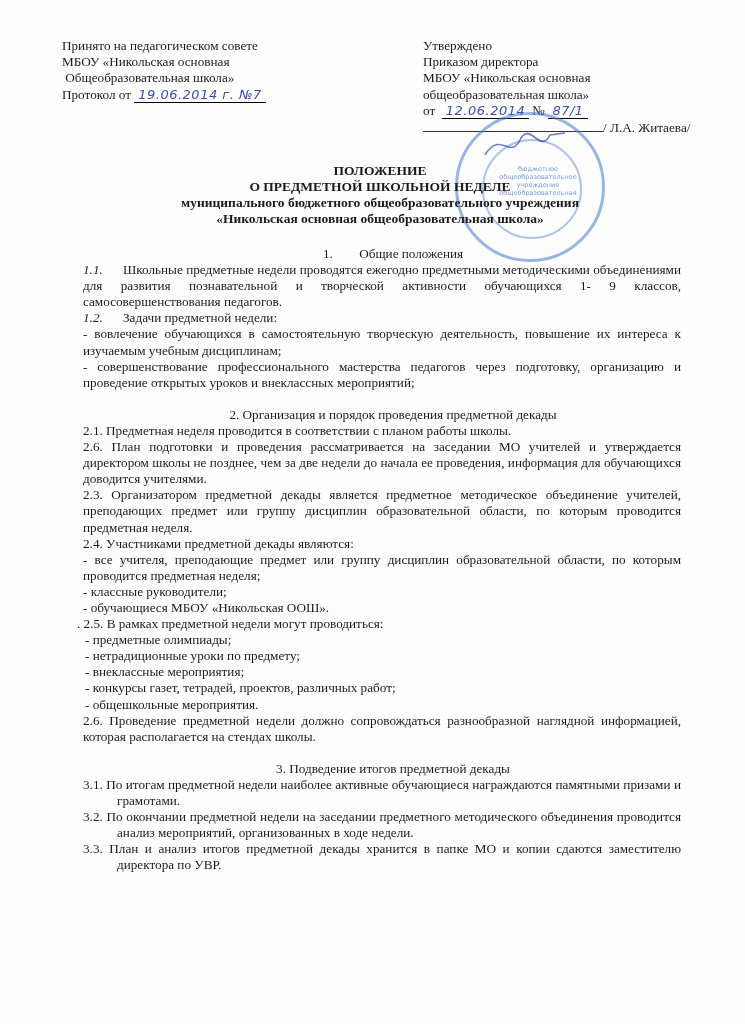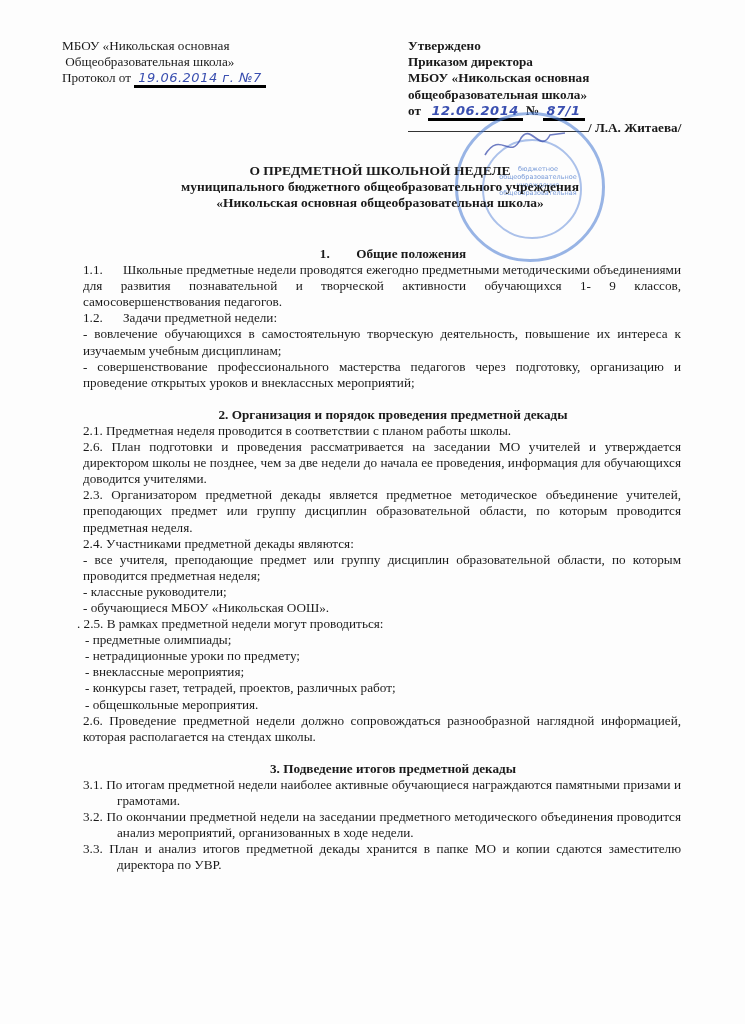--- a/index.html
+++ b/index.html
@@ -4,37 +4,37 @@
   <style>
     html, body { margin: 0; padding: 0; background: #ffffff; }
     body {
       width: 745px; height: 1024px; position: relative; overflow: hidden;
       font-family: "Liberation Serif", "DejaVu Serif", serif;
       color: #1a1a1a;
       background: #fdfdfd;
     }
     .page { position: absolute; left: 0; top: 0; width: 745px; height: 1024px; }
     .hdr-left { position: absolute; left: 62px; top: 38px; font-size: 13.2px; line-height: 16.2px; }
-    .hdr-right { position: absolute; left: 408px; top: 38px; font-size: 13.2px; line-height: 16.2px; font-weight: bold; }
+    .hdr-right { position: absolute; left: 423px; top: 38px; font-size: 13.2px; line-height: 16.2px; }
     .hdr-line { white-space: pre; }
     .handwrite {
       font-family: "DejaVu Sans", sans-serif; font-style: italic;
       color: #3a4fb0; font-size: 13px; letter-spacing: 0.5px;
-      border-bottom: 3px solid #000000; padding: 0 4px;
+      border-bottom: 1px solid #000000; padding: 0 4px;
     }
     .sig-line { display: inline-block; width: 180px; border-bottom: 1px solid #333; height: 12px; vertical-align: baseline; }
     .title-block { position: absolute; left: 100px; width: 560px; top: 163px; text-align: center; font-weight: bold; }
     .title-block .t1 { font-size: 13.5px; line-height: 16px; }
     .title-block .t2 { font-size: 13.5px; line-height: 16px; }
     .title-block .t3 { font-size: 13.5px; line-height: 16px; }
     .title-block .t4 { font-size: 13.5px; line-height: 16px; }
     .body { position: absolute; left: 105px; width: 576px; top: 246px; font-size: 13.2px; line-height: 16.1px; }
-    .sec-title { text-align: center; font-weight: bold; }
+    .sec-title { text-align: center; font-weight: normal; }
     .p { text-align: justify; text-align-last: left; }
-    .num { display: inline-block; width: 40px; }
+    .num { display: inline-block; width: 40px; font-style: italic; }
     .gap { height: 16px; }
     .hang { padding-left: 22px; text-indent: -22px; }
     .stamp {
       position: absolute; left: 455px; top: 112px; width: 150px; height: 150px;
       border-radius: 50%; border: 3px solid rgba(70,120,210,0.55);
       box-sizing: border-box; pointer-events: none;
     }
     .stamp-inner {
       position: absolute; left: 24px; top: 24px; width: 96px; height: 96px;
       border-radius: 50%; border: 2px solid rgba(70,120,210,0.45);
@@ -48,20 +48,21 @@
       position: absolute; left: 480px; top: 125px; width: 90px; height: 40px;
       pointer-events: none;
     }
   </style>
 </head>
 <body>
 
 <div class="page">
 
   <div class="hdr-left">
+    <div class="hdr-line">Принято на педагогическом совете</div>
     <div class="hdr-line">МБОУ «Никольская основная</div>
     <div class="hdr-line"> Общеобразовательная школа»</div>
     <div class="hdr-line"><span>Протокол от </span><span class="handwrite">19.06.2014 г. №7</span></div>
   </div>
 
   <div class="hdr-right">
     <div class="hdr-line">Утверждено</div>
     <div class="hdr-line">Приказом директора</div>
     <div class="hdr-line">МБОУ «Никольская основная</div>
     <div class="hdr-line">общеобразовательная школа»</div>
@@ -71,20 +72,21 @@
 
   <div class="stamp">
     <div class="stamp-inner"></div>
     <div class="stamp-text">бюджетное общеобразовательное учреждение общеобразовательная</div>
   </div>
   <svg class="signature" viewBox="0 0 90 40">
     <path d="M5 30 C 20 5, 30 35, 40 15 S 60 30, 70 10 L 85 8" stroke="rgba(50,70,170,0.7)" stroke-width="1.6" fill="none"></path>
   </svg>
 
   <div class="title-block">
+    <div class="t1">ПОЛОЖЕНИЕ</div>
     <div class="t2">О ПРЕДМЕТНОЙ ШКОЛЬНОЙ НЕДЕЛЕ</div>
     <div class="t3">муниципального бюджетного общеобразовательного учреждения</div>
     <div class="t4">«Никольская основная общеобразовательная школа»</div>
   </div>
 
   <div class="body">
     <div class="sec-title">1.&nbsp;&nbsp;&nbsp;&nbsp;&nbsp;&nbsp;&nbsp;&nbsp;Общие положения</div>
     <div class="p" style="margin-left:-22px;"><span class="num">1.1.</span><span>Школьные предметные недели проводятся ежегодно предметными методическими объединениями для развития познавательной и творческой активности обучающихся 1- 9 классов, самосовершенствования  педагогов.</span></div>
     <div class="p" style="margin-left:-22px;"><span class="num">1.2.</span><span>Задачи предметной недели:</span></div>
     <div class="p" style="margin-left:-22px;">- вовлечение обучающихся в самостоятельную творческую деятельность, повышение их интереса к изучаемым учебным дисциплинам;</div>

